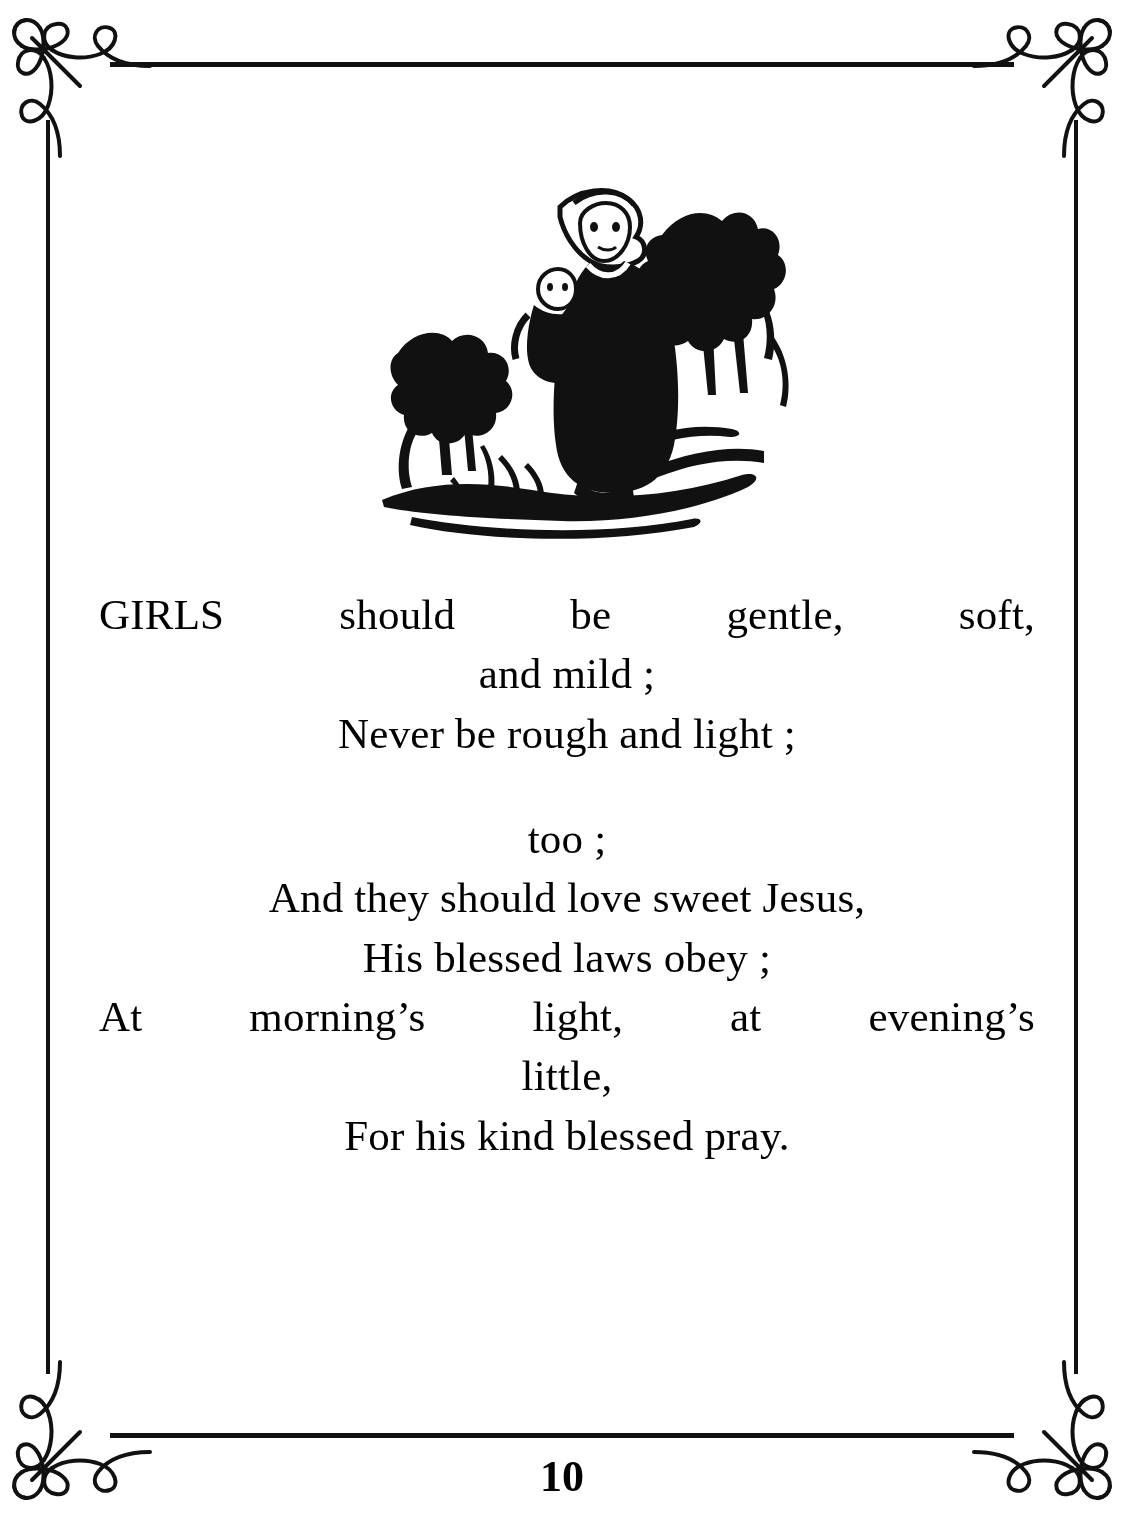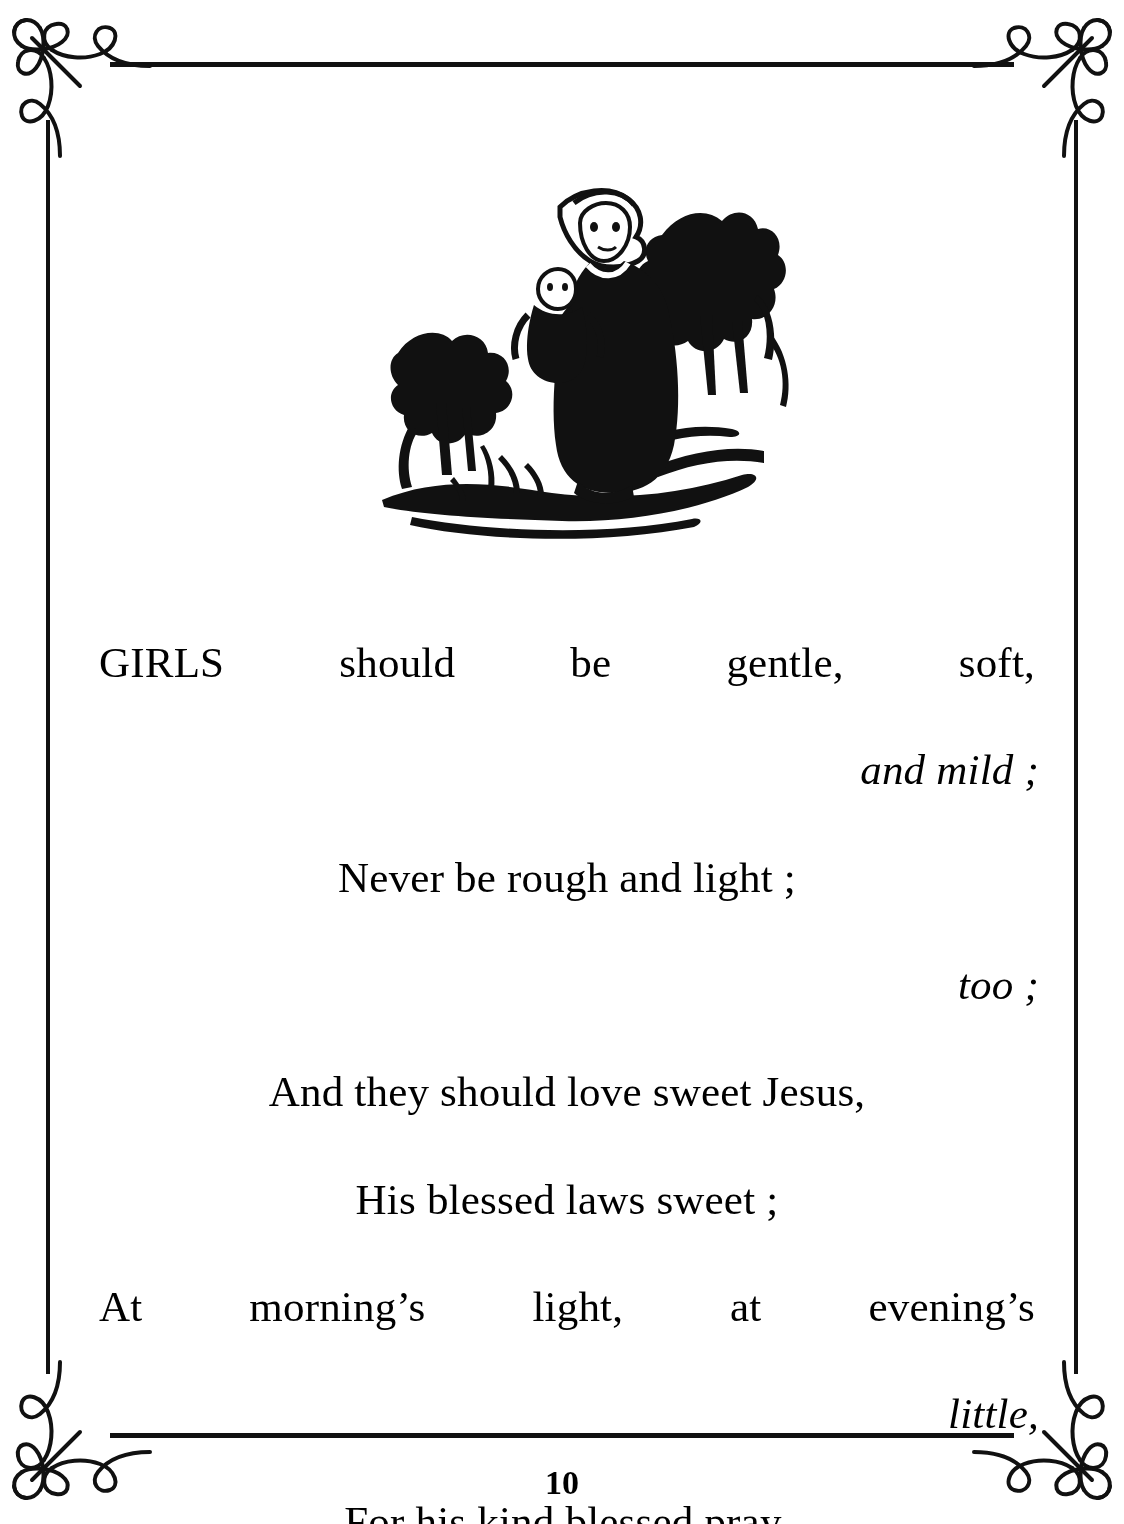--- a/index.html
+++ b/index.html
@@ -67,39 +67,37 @@
   }
   .stanza {
     margin: 0 0 46px 0;
   }
   .line {
     font-size: 43px;
     line-height: 1.38;
     letter-spacing: 0.2px;
     text-align: center;
     white-space: pre-wrap;
-    margin-top: 48px;
   }
   .line.justified {
     text-align: justify;
     text-align-last: justify;
     padding: 0 4px;
   }
   .line.indent-short {
-    text-align: right;
-    font-style: italic;
+    text-align: center;
   }
 
   
   .page-number {
     position: absolute;
     left: 0; right: 0;
     bottom: 22px;
     text-align: center;
-    font-size: 34px;
+    font-size: 44px;
     font-weight: bold;
   }
 </style>
 </head>
 <body>
 
 <div class="page">
 
   <div class="frame-line frame-top"></div>
   <div class="frame-line frame-bottom"></div>
@@ -210,21 +208,21 @@
 
     <div class="stanza">
       <div class="line justified">GIRLS should be gentle, soft,</div>
       <div class="line indent-short">and mild ;</div>
       <div class="line">Never be rough and light ;</div>
     </div>
 
     <div class="stanza">
       <div class="line indent-short">too ;</div>
       <div class="line">And they should love sweet Jesus,</div>
-      <div class="line">His blessed laws sweet ;</div>
+      <div class="line">His blessed laws obey ;</div>
       <div class="line justified">At morning’s light, at evening’s</div>
       <div class="line indent-short">little,</div>
       <div class="line">For his kind blessed pray.</div>
     </div>
 
   </div>
 
   <div class="page-number">10</div>
 
 </div>

